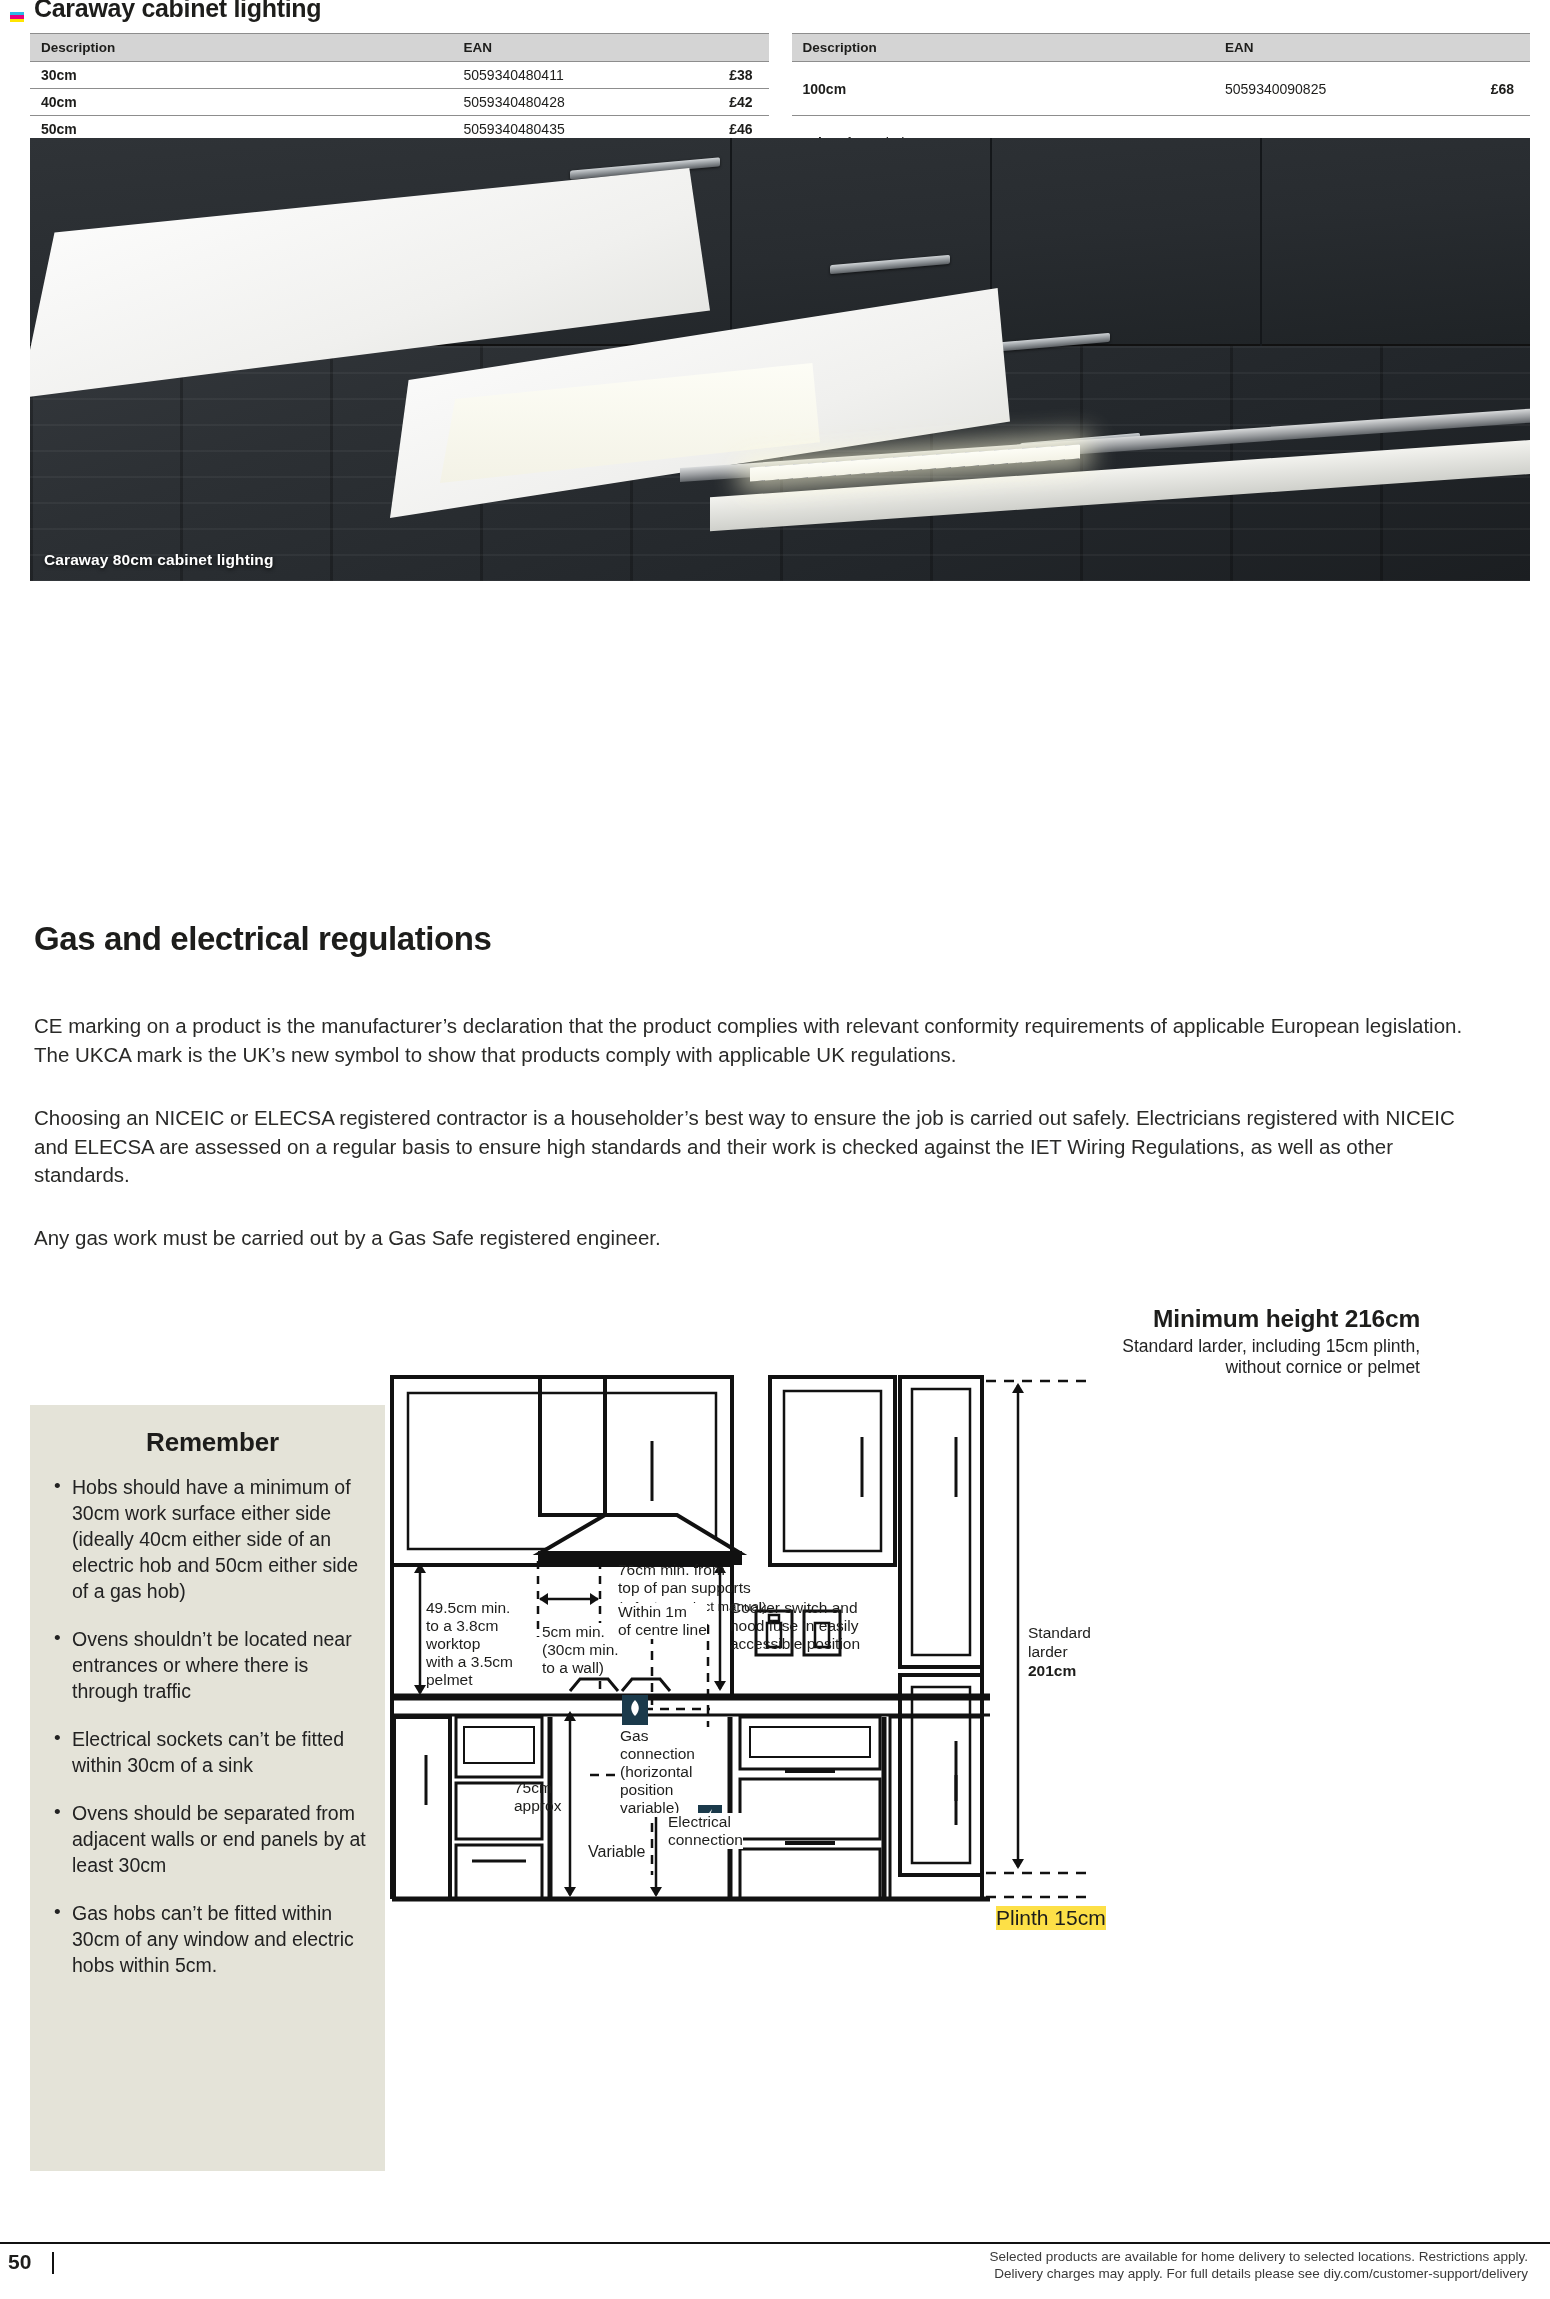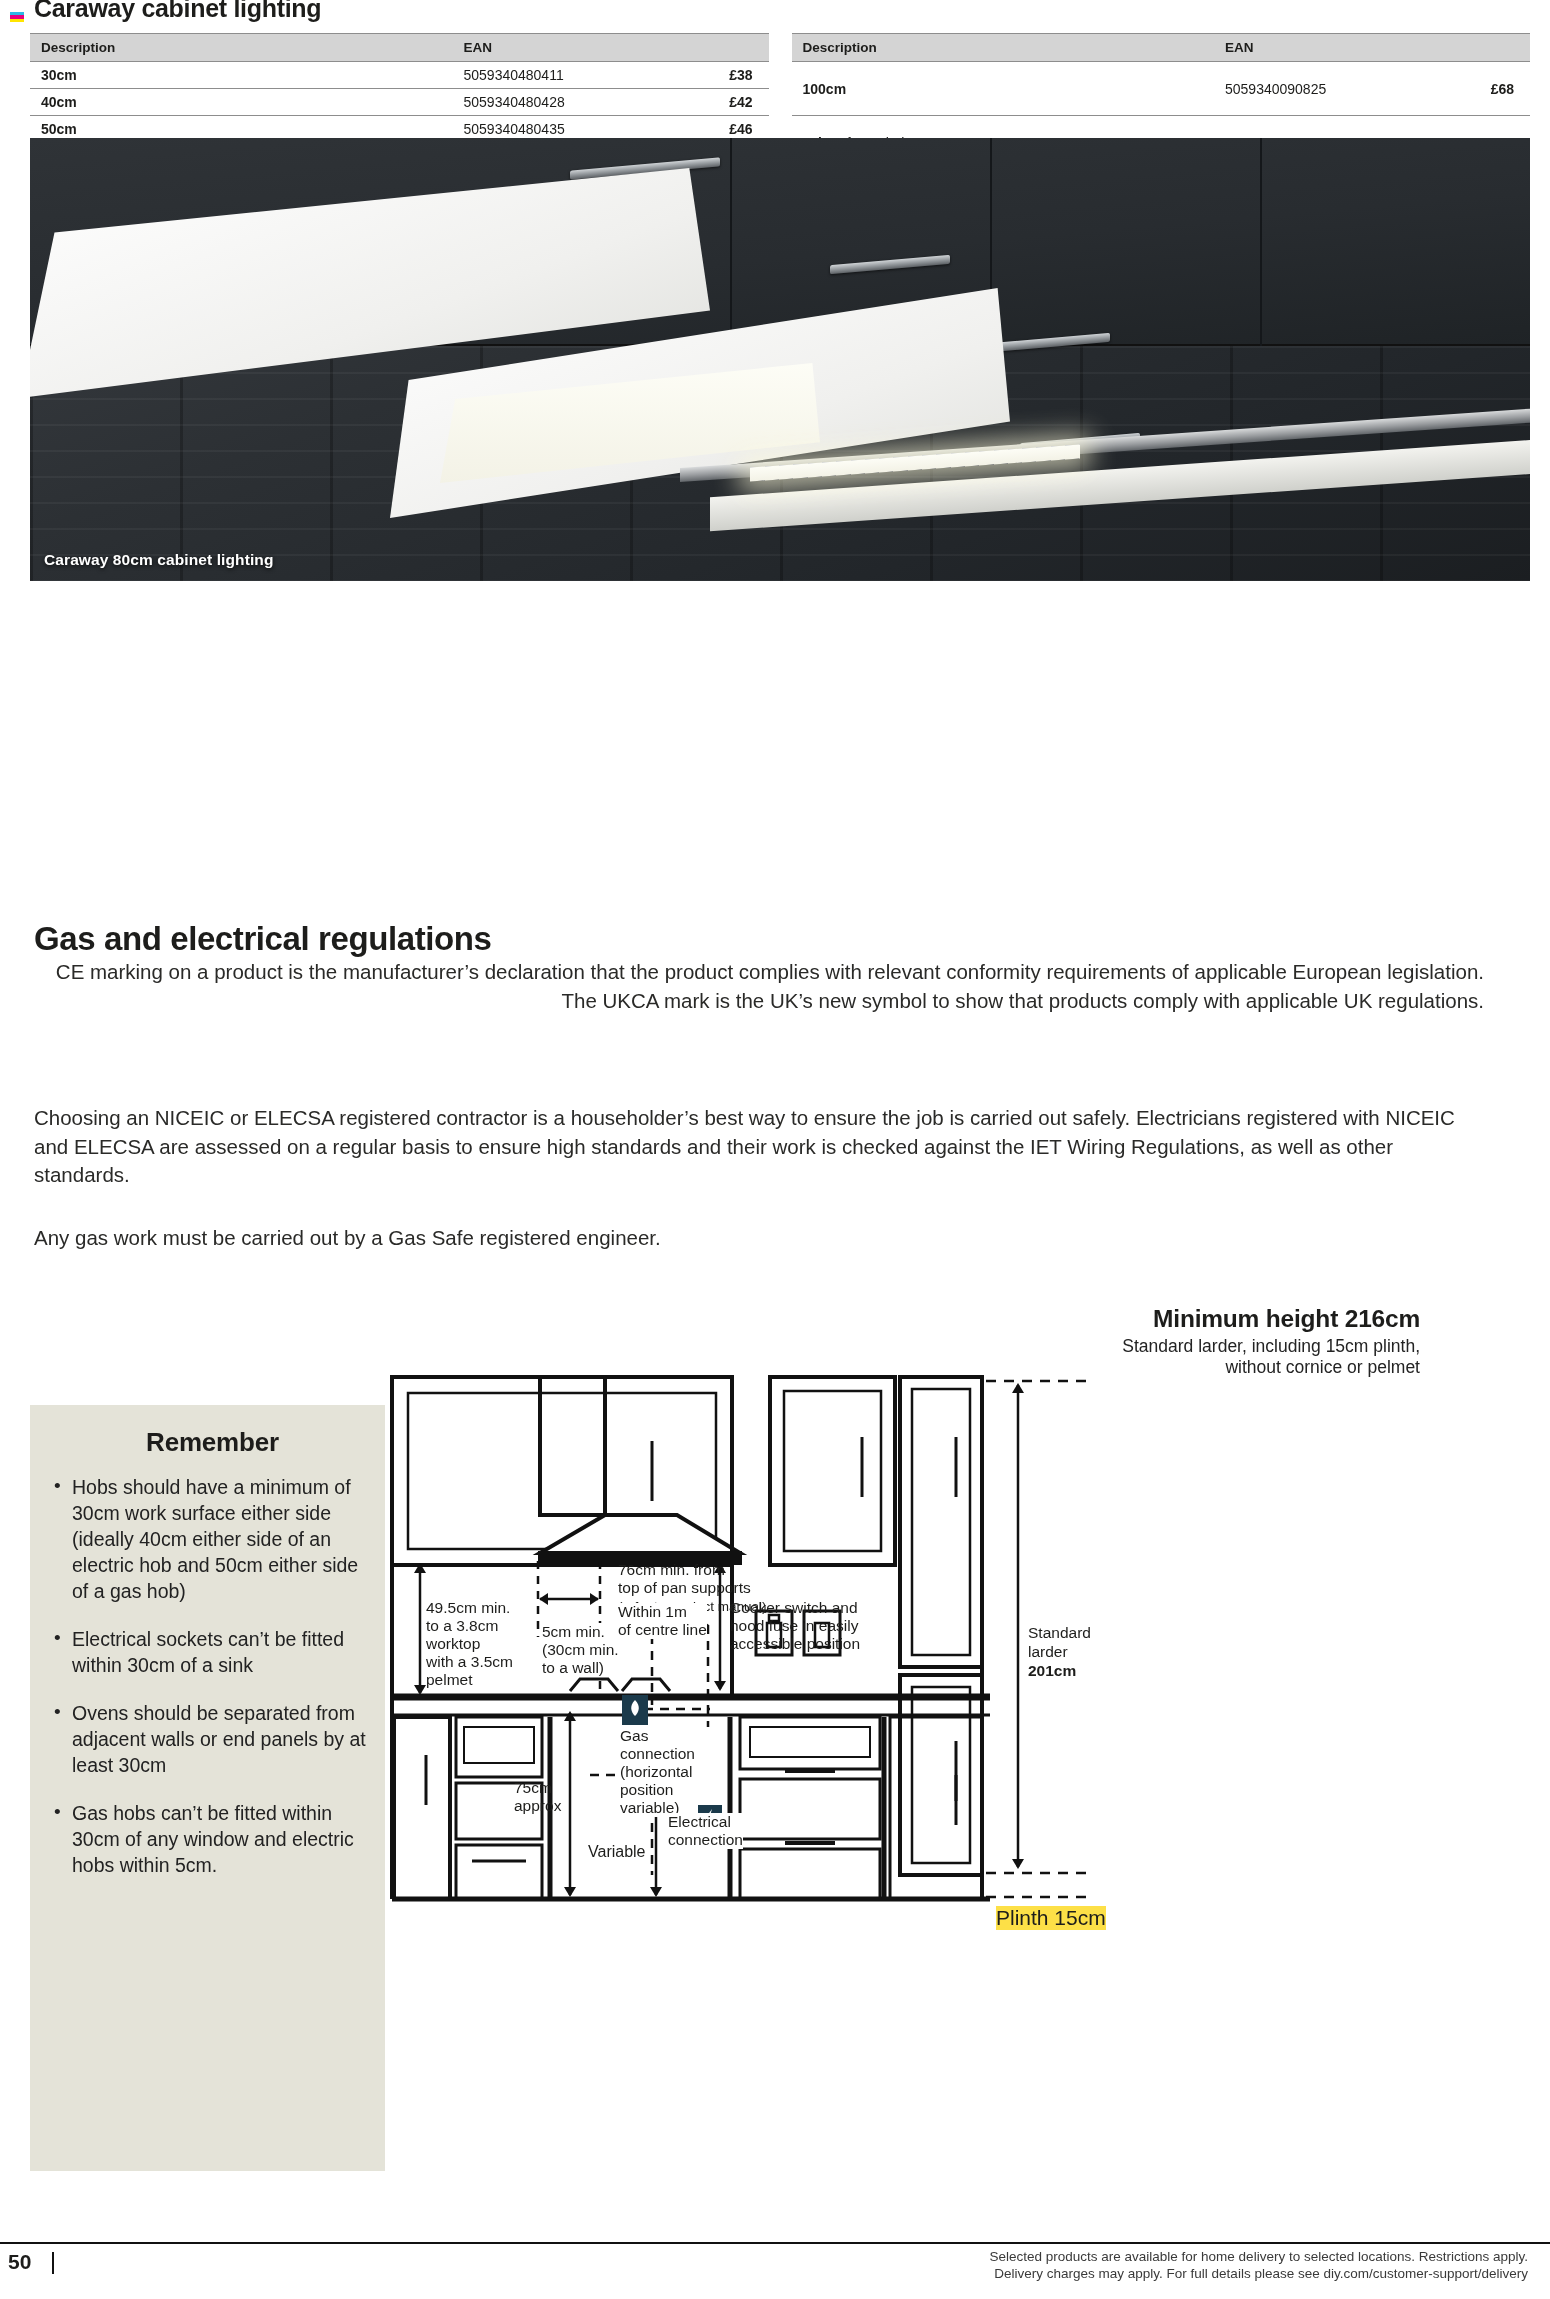--- a/index.html
+++ b/index.html
@@ -85,21 +85,21 @@
     color:#fff; font-size:15.5px; font-weight:bold; letter-spacing:.1px;
     text-shadow:0 1px 4px rgba(0,0,0,.85);
   }
 
   
   .sec-title {
     position:absolute; left:34px; top:920px;
     font-size:33px; font-weight:bold; letter-spacing:-0.4px;
   }
   .para { position:absolute; left:34px; width:1450px; font-size:20.5px; line-height:28.5px; color:#2a2a28; }
-  .p1 { top:958px;text-align:right; }
+  .p1 { top:1012px; }
   .p2 { top:1104px; }
   .p3 { top:1224px; }
 
   
   .dia-title {
     position:absolute; left:700px; top:1305px; width:720px; text-align:right;
     font-size:24.5px; font-weight:bold; letter-spacing:-0.2px;
   }
   .dia-sub {
     position:absolute; left:700px; top:1336px; width:720px; text-align:right;
@@ -235,20 +235,21 @@
   <div class="dia-title">Minimum height 216cm</div>
   <div class="dia-sub">
     <span>Standard larder, including 15cm plinth,</span><br>
     <span>without cornice or pelmet</span>
   </div>
 
   <aside class="remember">
     <h3>Remember</h3>
     <ul>
       <li>Hobs should have a minimum of 30cm work surface either side (ideally 40cm either side of an electric hob and 50cm either side of a gas hob)</li>
+      <li>Ovens shouldn’t be located near entrances or where there is through traffic</li>
       <li>Electrical sockets can’t be fitted within 30cm of a sink</li>
       <li>Ovens should be separated from adjacent walls or end panels by at least 30cm</li>
       <li>Gas hobs can’t be fitted within 30cm of any window and electric hobs within 5cm.</li>
     </ul>
   </aside>
 
   <div class="diagram">
   <svg width="1145" height="800" viewBox="0 0 1145 800" xmlns="http://www.w3.org/2000/svg">
     <g fill="none" stroke="#111" stroke-width="4">
 

